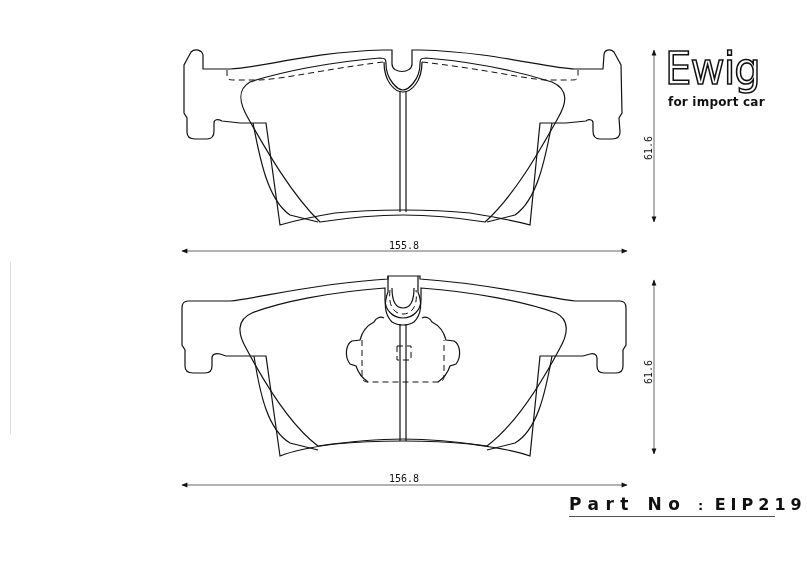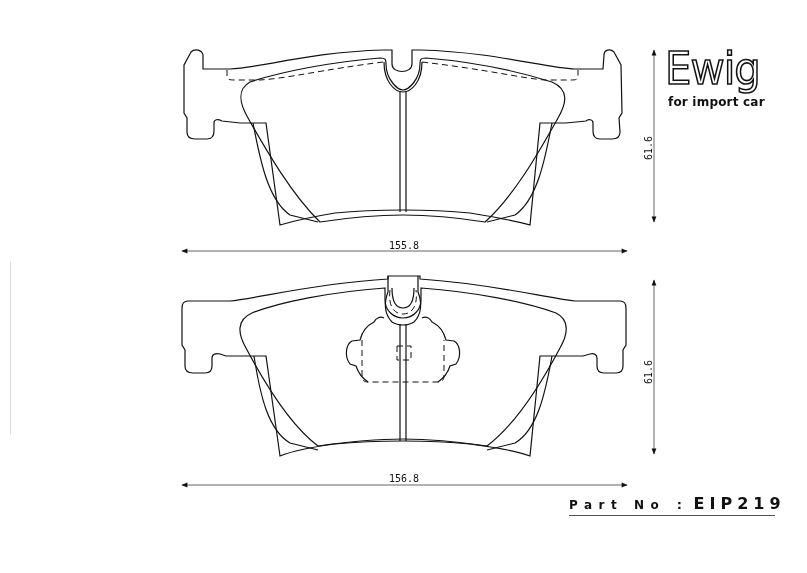--- a/index.html
+++ b/index.html
@@ -20,21 +20,21 @@
       position: absolute; left: 668px; top: 95px;
       font-family: "DejaVu Sans", sans-serif; font-size: 12px; font-weight: bold;
       color: #111; letter-spacing: 0.2px;
     }
     .part-no {
       position: absolute; left: 569px; top: 494px; width: 206px;
       font-family: "DejaVu Sans", sans-serif; font-weight: bold;
       color: #111; border-bottom: 1.5px solid #555; padding-bottom: 0;
       white-space: nowrap; line-height: 20px;
     }
-    .part-label { font-size: 12px; letter-spacing: 6.5px; }
+    .part-label { font-size: 17px; letter-spacing: 6.5px; }
     .part-sep { font-size: 13px; margin: 0 6px; }
     .part-value { font-size: 16px; letter-spacing: 5px; }
     .left-rule { position: absolute; left: 10px; top: 262px; width: 1px; height: 172px; background: #ddd; }
   </style>
 </head>
 <body>
 
 <div class="left-rule"></div>
 
 <svg id="drawing" width="807" height="573" viewBox="0 0 807 573" xmlns="http://www.w3.org/2000/svg">

